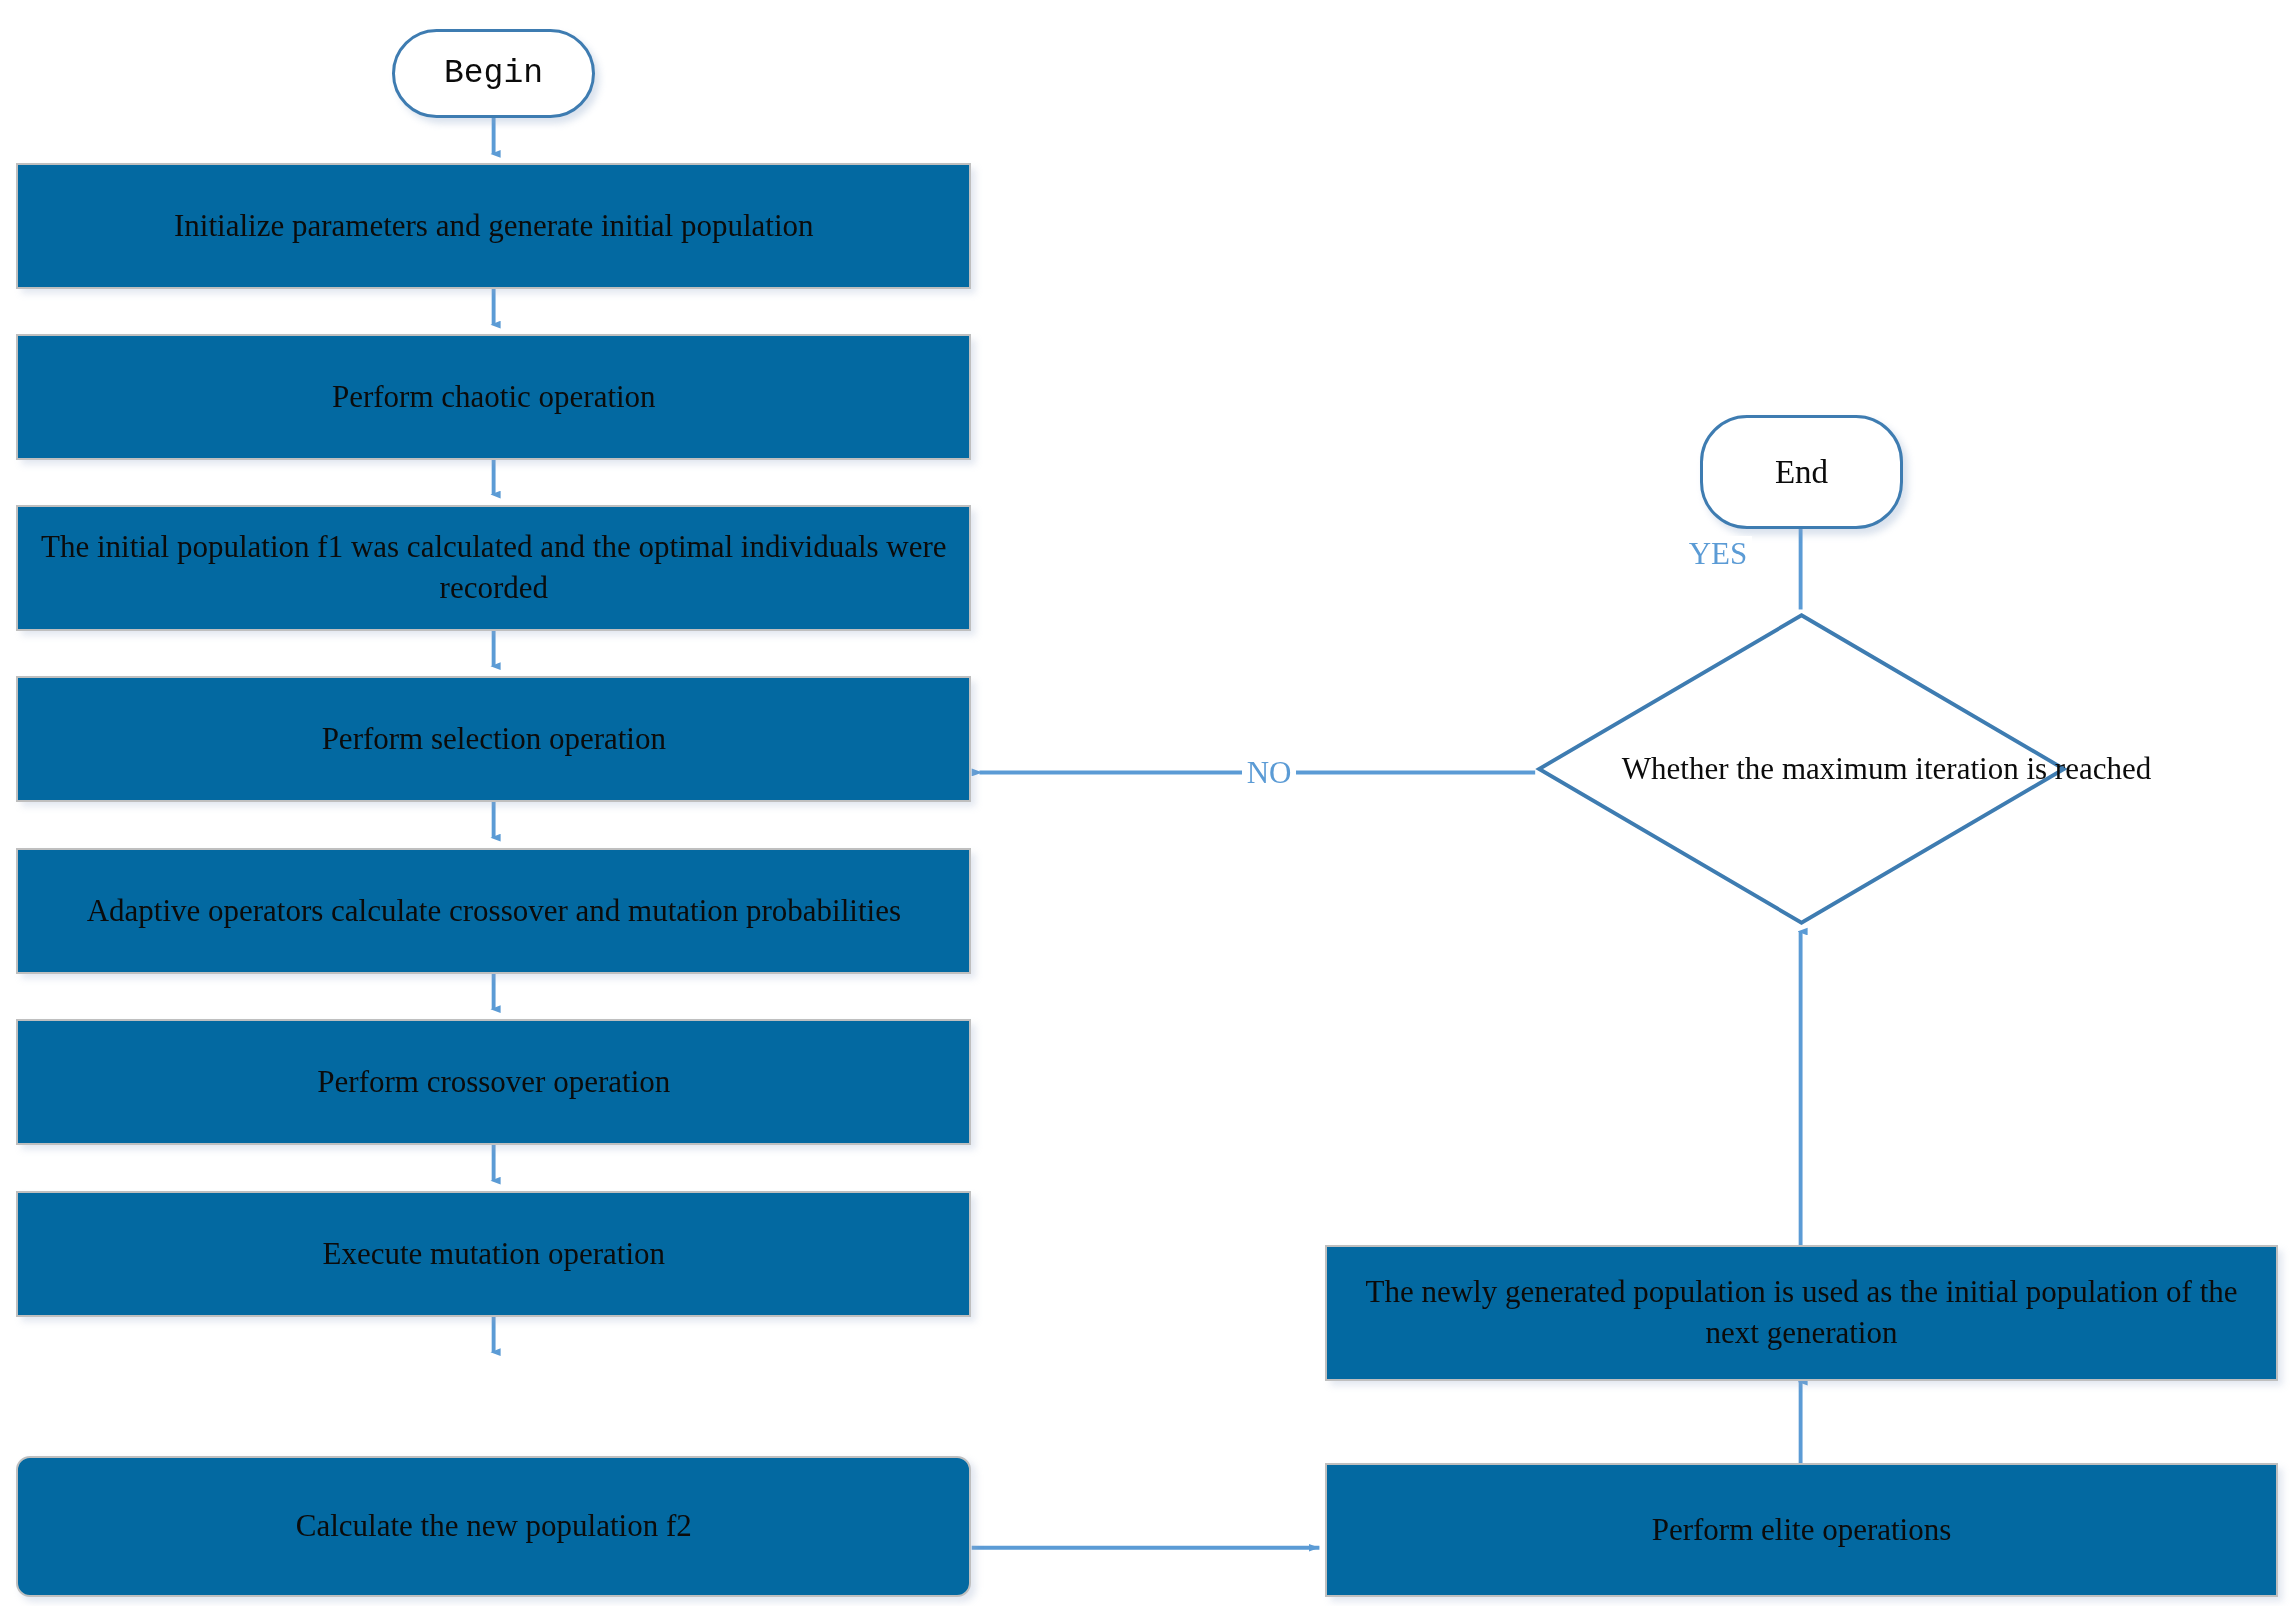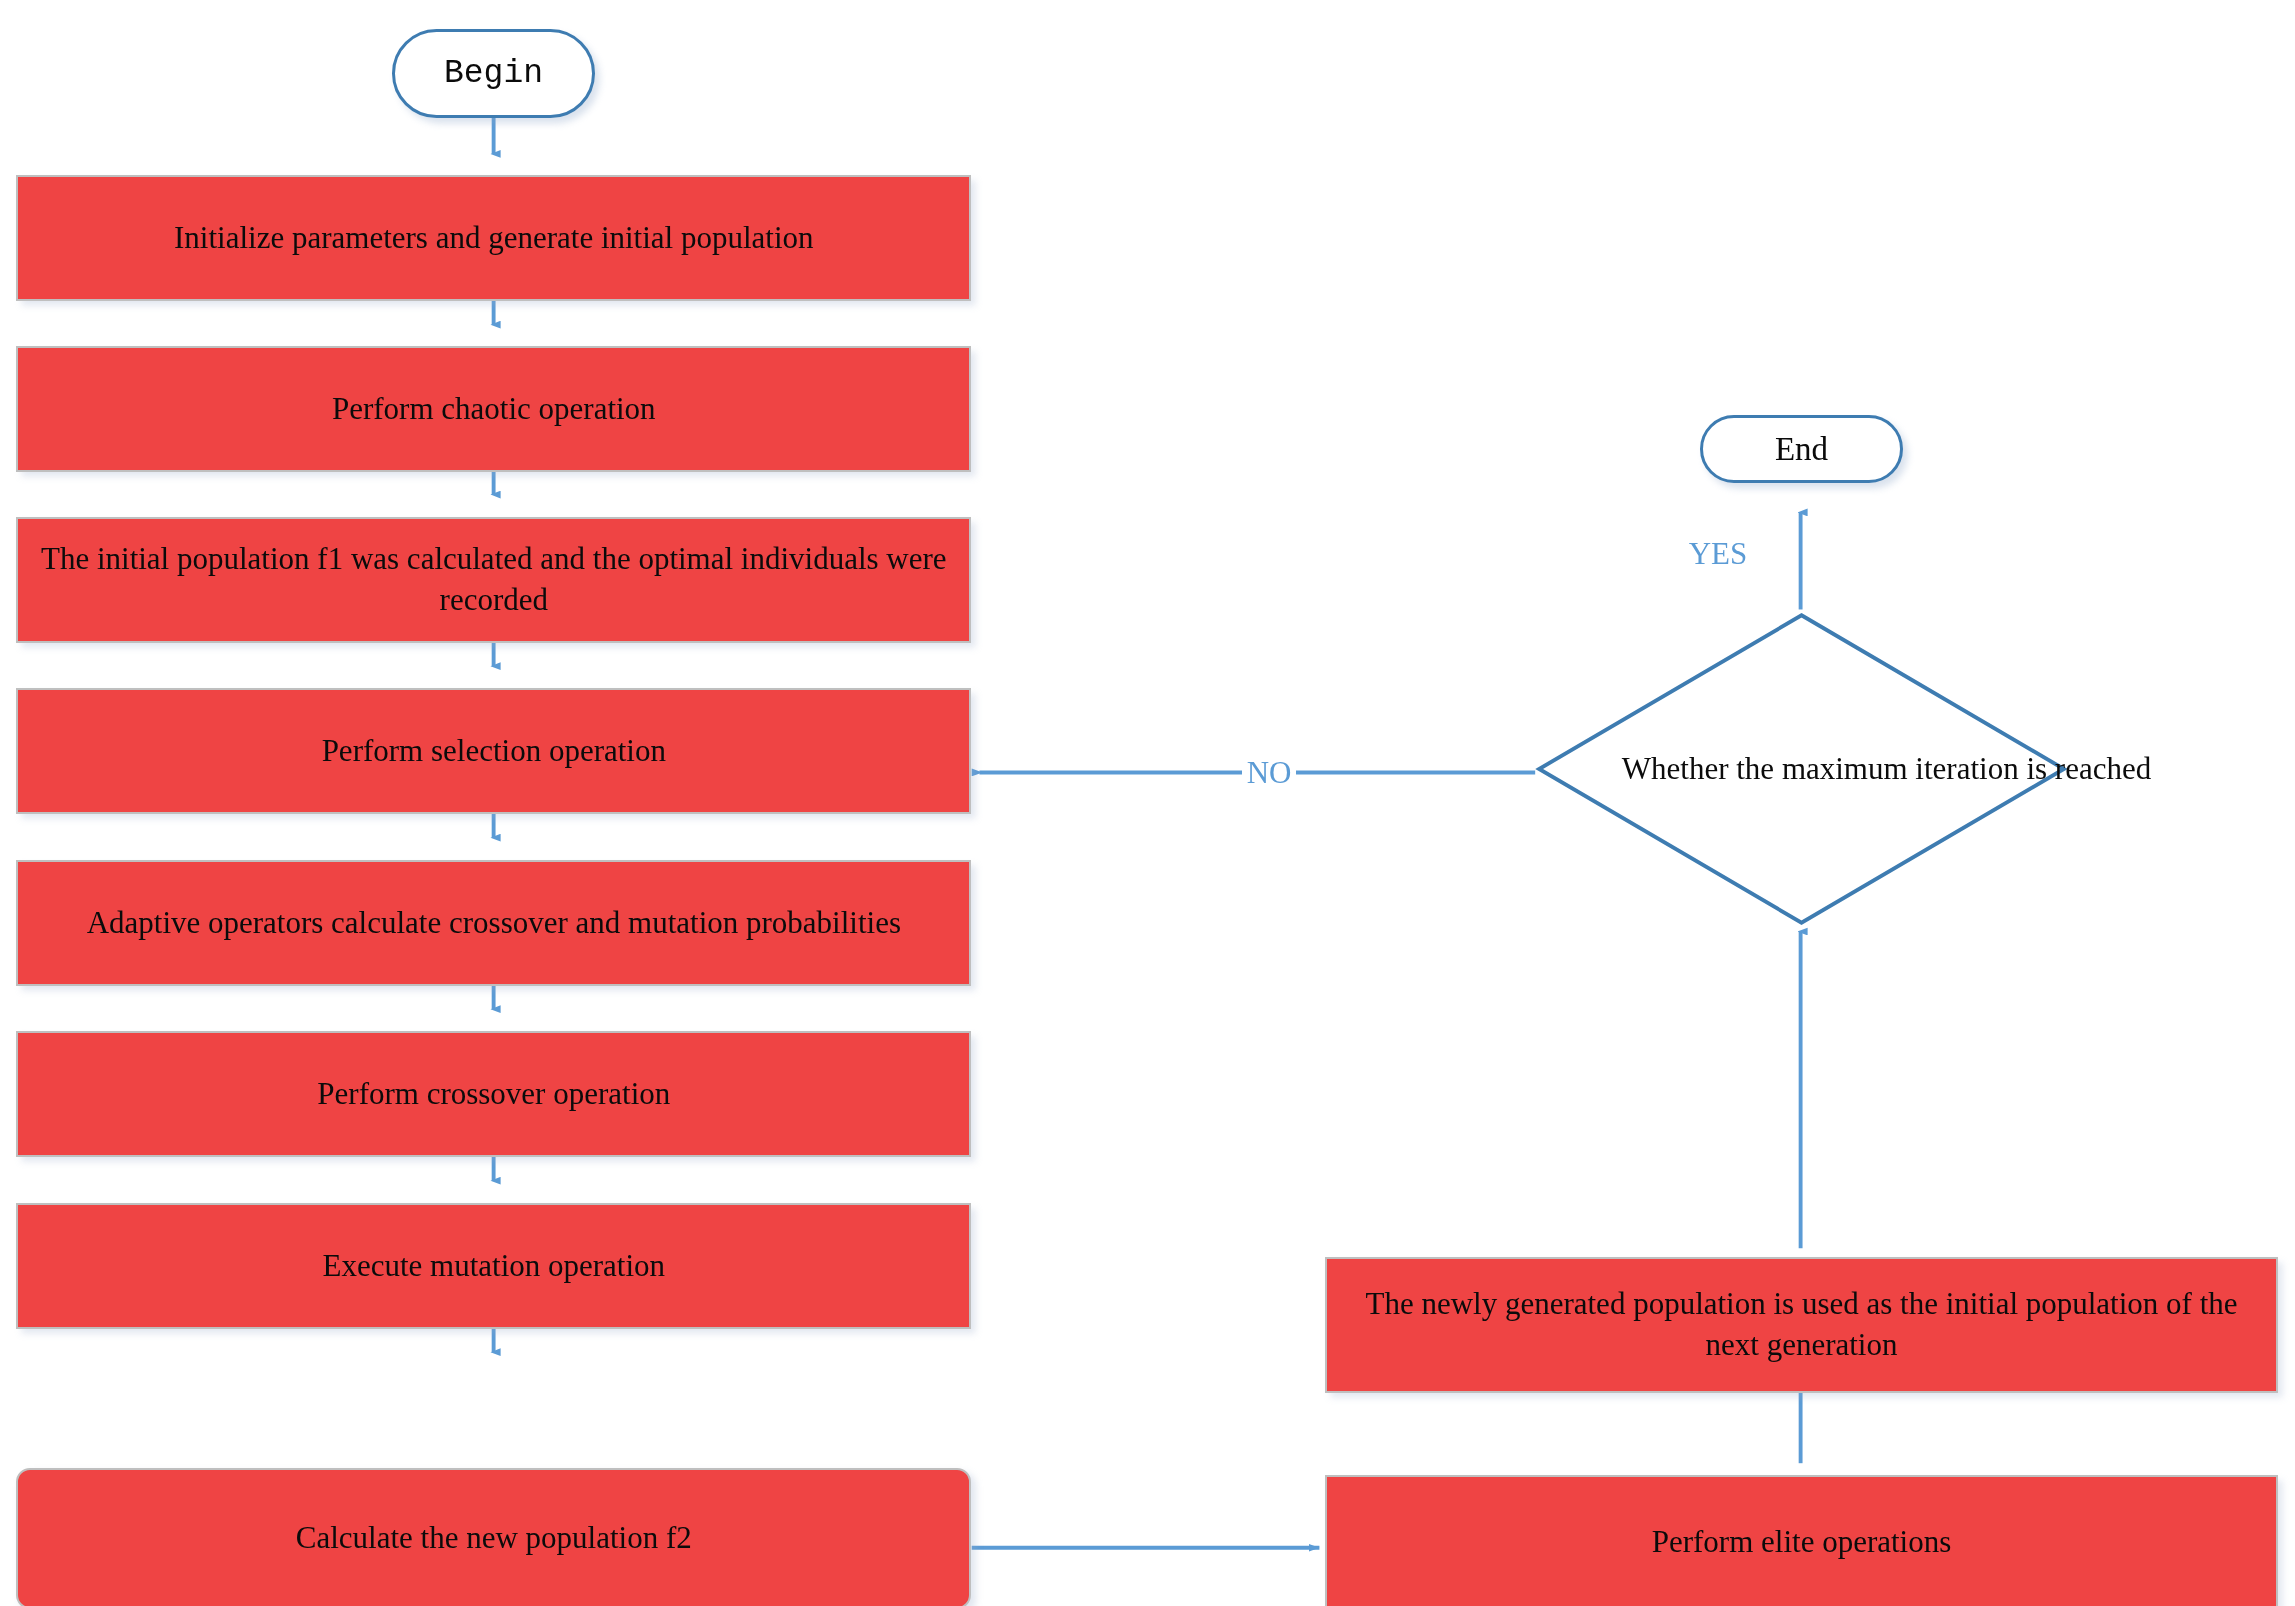--- a/index.html
+++ b/index.html
@@ -13,32 +13,31 @@
     height: 1607px;
     background: #ffffff;
     overflow: hidden;
     font-family: "Liberation Serif", "DejaVu Serif", serif;
   }
 
   
   .proc {
     position: absolute;
     box-sizing: border-box;
-    background: #ef4444;
+    background: #0369a1;
     border: 2.3px solid #bfbfbf;
     box-shadow: 4.7px 4.7px 7px rgba(150,170,200,0.28);
     display: flex;
     align-items: center;
     justify-content: center;
     text-align: center;
     color: #0b0b0b;
     font-size: 31px;
     line-height: 1.32;
     padding: 0 20px;
-    margin-top: 12px;
   }
   .proc span { display: block; }
 
   
   .term {
     position: absolute;
     box-sizing: border-box;
     background: #ffffff;
     border: 3.9px solid #3e7cb1;
     border-radius: 47px;
@@ -177,21 +176,21 @@
   </div>
 
   <div class="proc" style="left:16.3px; top:1191px; width:955px; height:126px;">
     <span>Execute mutation operation</span>
   </div>
 
   <div class="proc" style="left:16.3px; top:1456px; width:955px; height:141px;border-radius:14px;">
     <span>Calculate the new population f2</span>
   </div>
 
-  <div class="term" style="left:1700px; top:415px; width:203px; height:68px;">
+  <div class="term" style="left:1700px; top:415px; width:203px; height:114px;">
     <span>End</span>
   </div>
 
   <div class="diamond-wrap" style="left:1536px; top:612px; width:531px; height:314px;">
     <svg width="531" height="314" viewBox="0 0 684 404">
       <polygon points="342,4 680,202 342,400 4,202" fill="#ffffff" stroke="#3E7CB1" stroke-width="5"></polygon>
     </svg>
     <div class="diamond-label" style="padding:0 85px;">Whether the maximum iteration is reached</div>
   </div>
 

